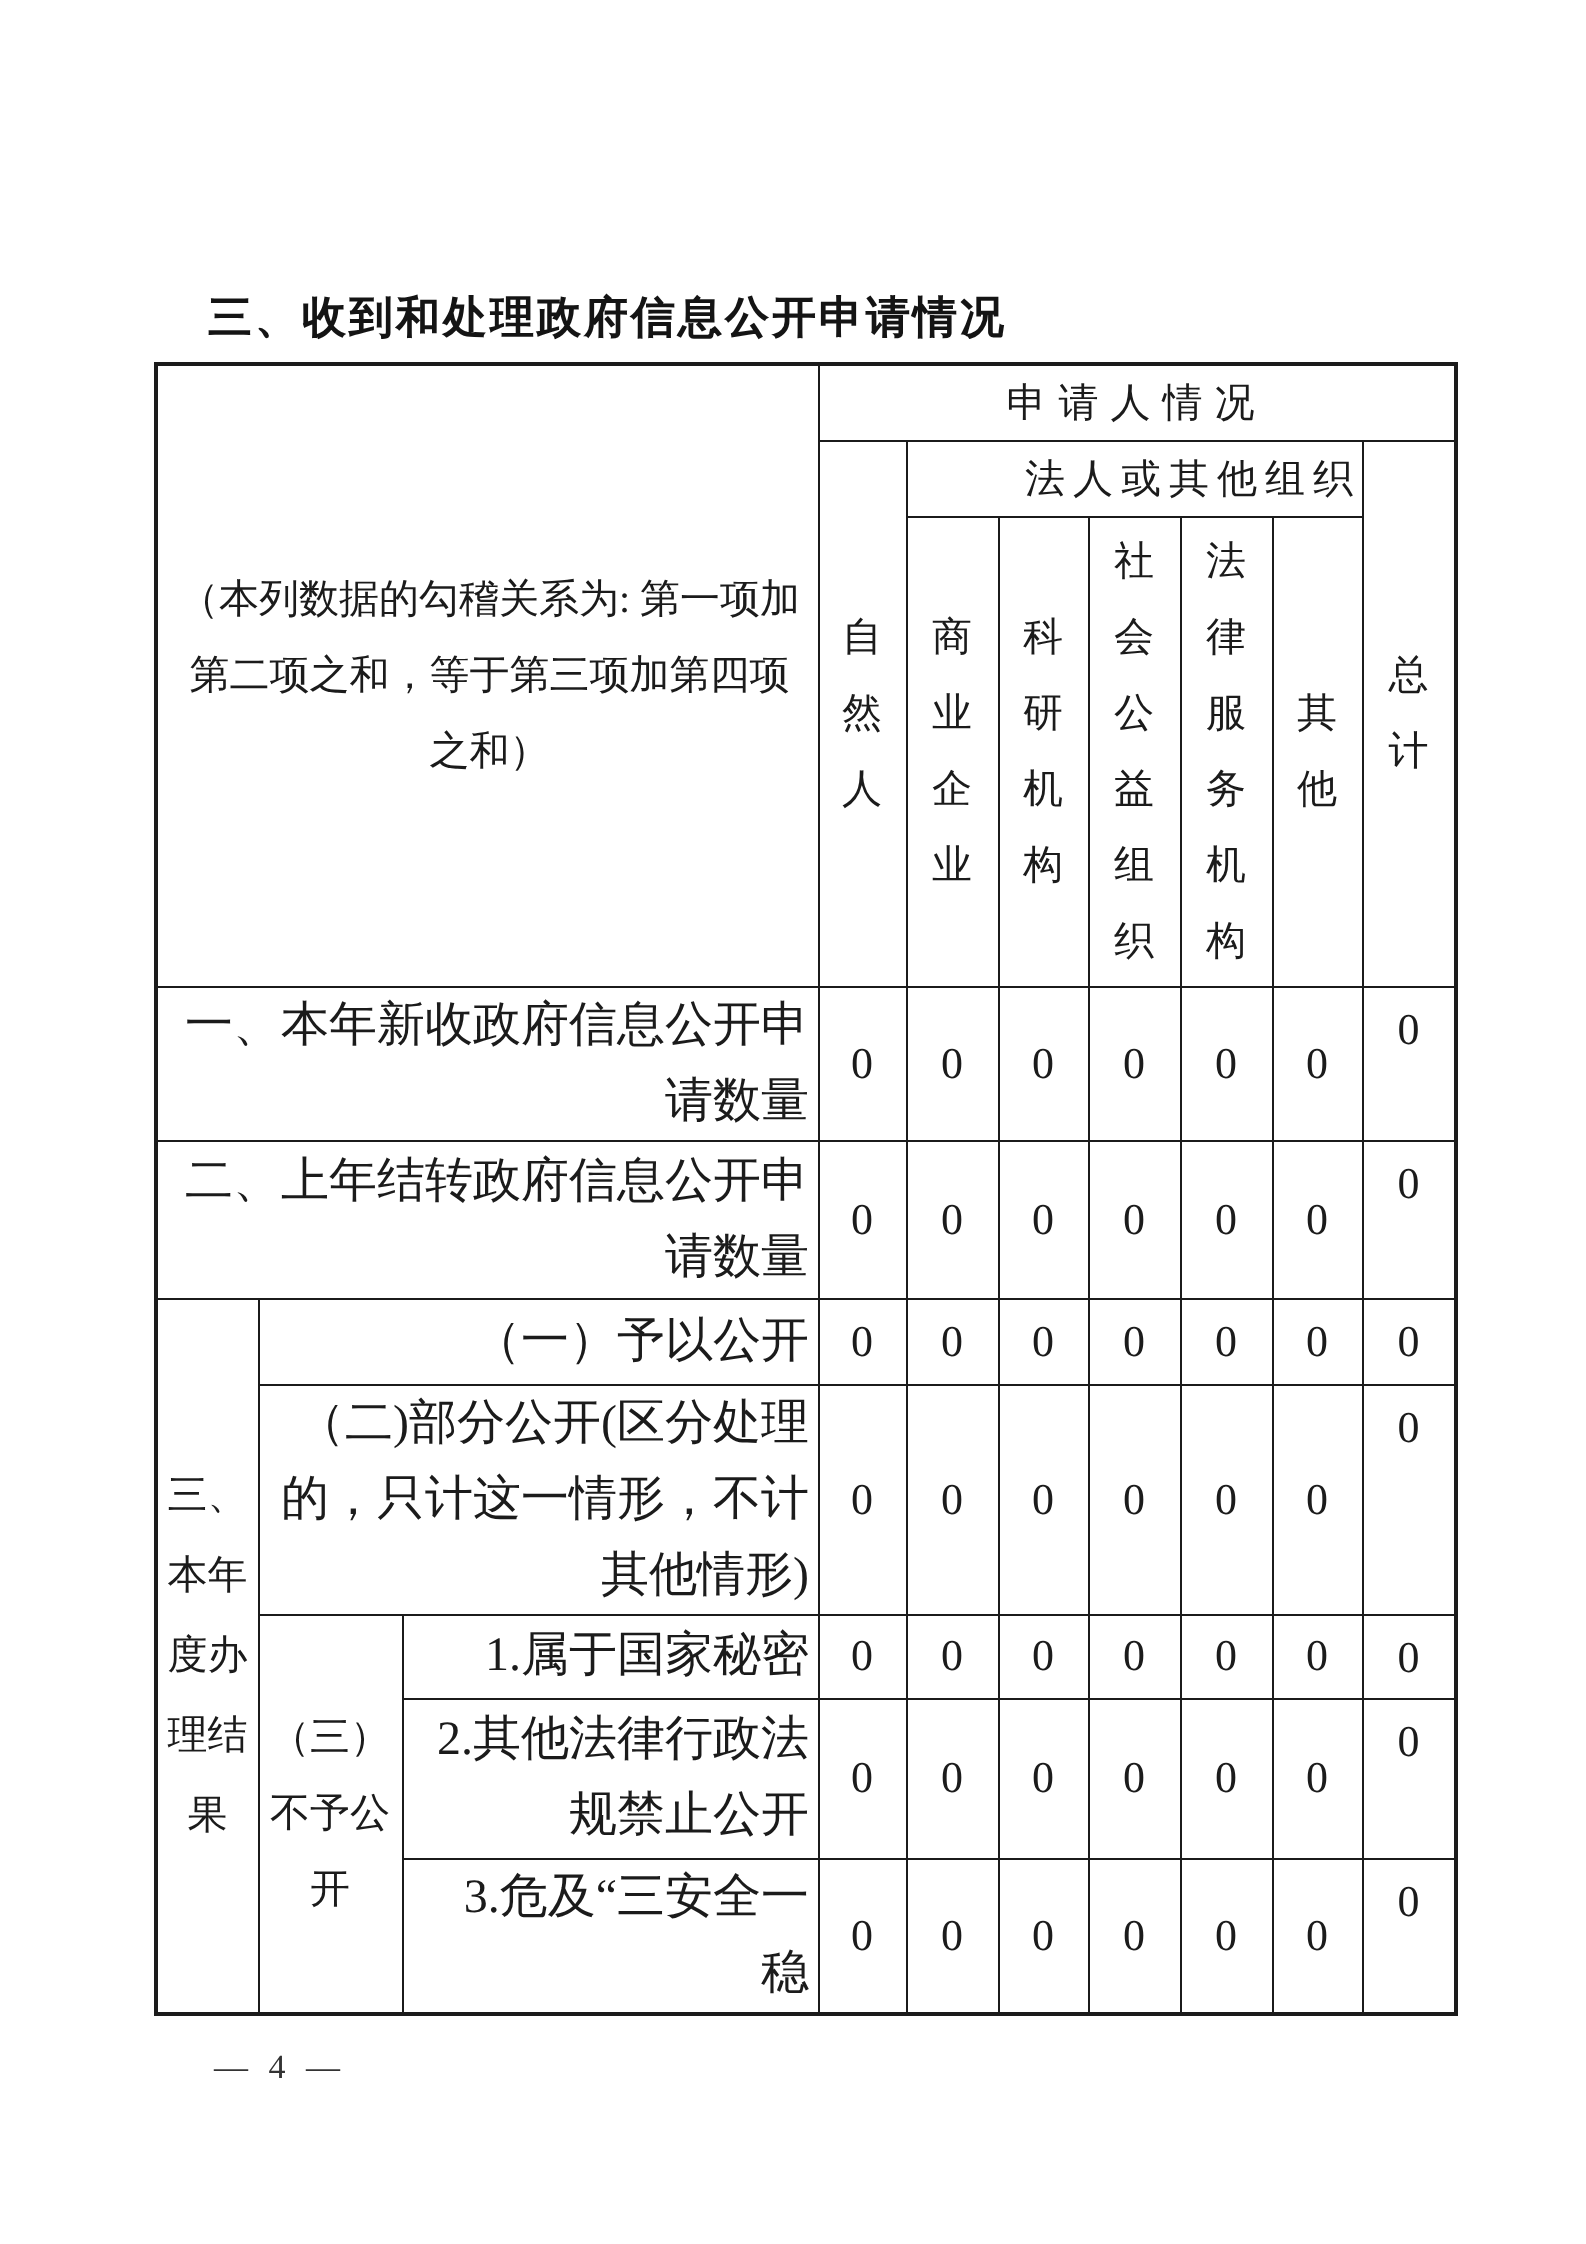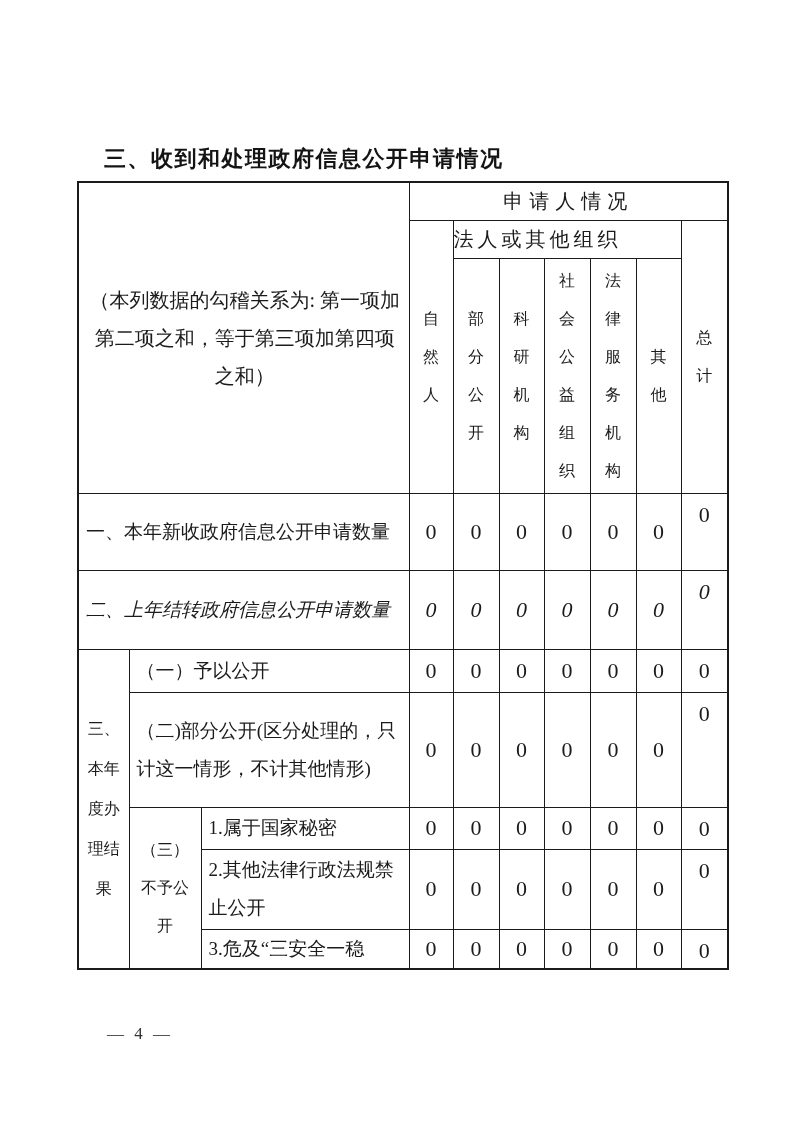--- a/index.html
+++ b/index.html
@@ -21,40 +21,40 @@
     border-collapse:collapse;
     border:2px solid #1b1b1b;
   }
   td{
     border:1.5px solid #1b1b1b;
     padding:0;font-size:20px;color:#1b1b1b;
     overflow:hidden;
   }
   
   .hdr{text-align:center;vertical-align:middle;letter-spacing:6px;margin-left:16px;}
-  .hdr2{text-align:left;vertical-align:middle;letter-spacing:4px;}
+  .hdr2{text-align:right;vertical-align:middle;letter-spacing:4px;padding-left:34px;}
   
   .note-cell{vertical-align:middle;text-align:center;padding:0 6px 0 8px;line-height:38px;font-size:20px;}
   
   .vcell{text-align:center;vertical-align:middle;}
   .vt{
     margin:0 auto;word-break:break-all;line-break:anywhere;
-    text-align:center;line-height:38px;font-size:16px;
+    text-align:center;line-height:38px;font-size:20px;
   }
   .w1{width:21px;}
   .w2{width:42px;line-height:40px;}
   .w3{width:63px;}
   
-  .rlabel{vertical-align:middle;text-align:left;padding:0 4px 0 7px;line-height:38px;font-size:19px;}
+  .rlabel{vertical-align:middle;text-align:right;padding:0 4px 0 7px;line-height:38px;font-size:24px;}
   
   .num{text-align:center;vertical-align:middle;font-size:22px;line-height:24px;}
   .num-top{vertical-align:top;padding-top:9px;}
   
   .h-a{height:38px;} .h-b{height:38px;} .h-c{height:235px;}
-  .h-r1{height:77px;} .h-r2{height:79px;font-style:italic;}
+  .h-r1{height:77px;} .h-r2{height:79px;}
   .h-r3{height:43px;} .h-r4{height:115px;}
   .h-r5{height:42px;} .h-r6{height:80px;} .h-r7{height:38px;}
   .page-num{
     position:absolute;left:107px;top:1024px;
     font-size:17px;letter-spacing:3px;color:#333;white-space:nowrap;
   }
 </style>
 </head>
 <body>
 
@@ -85,21 +85,21 @@
           <div class="vt w1">自然人</div>
         </td>
     <td class="hdr2" colspan="5">法人或其他组织</td>
     <td class="vcell" rowspan="2">
           <div class="vt w1">总计</div>
         </td>
   </tr>
 
   <tr class="h-c">
     <td class="vcell">
-          <div class="vt w1">部分公开</div>
+          <div class="vt w1">商业企业</div>
         </td>
     <td class="vcell">
           <div class="vt w1">科研机构</div>
         </td>
     <td class="vcell">
           <div class="vt w1">社会公益组织</div>
         </td>
     <td class="vcell">
           <div class="vt w1">法律服务机构</div>
         </td>

